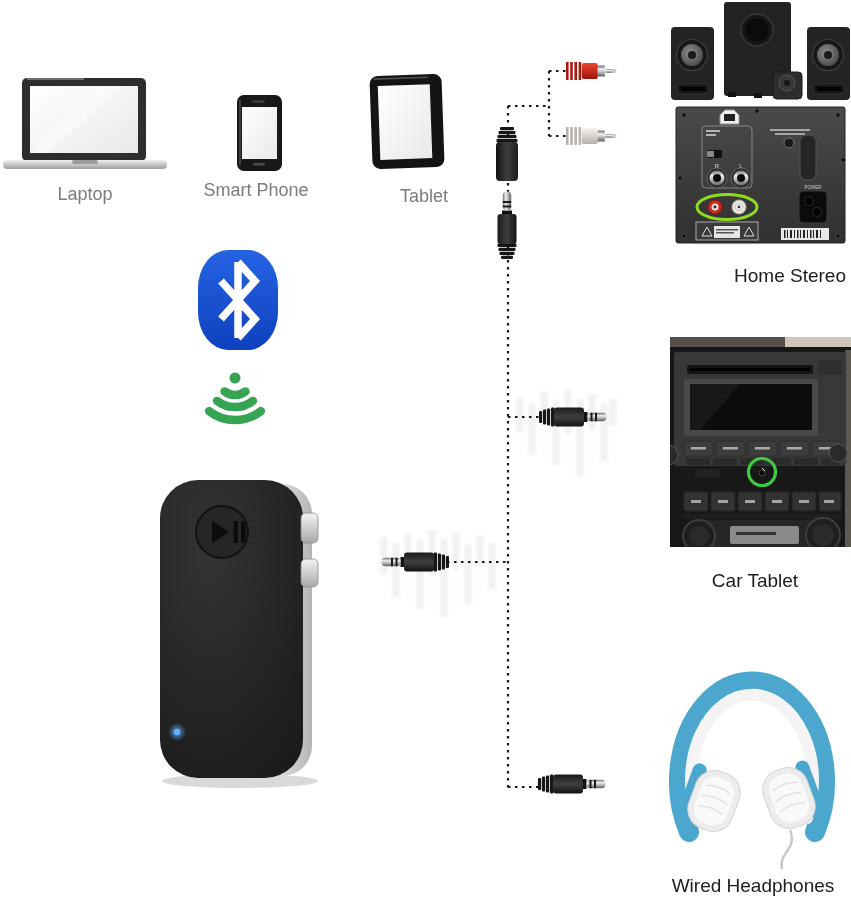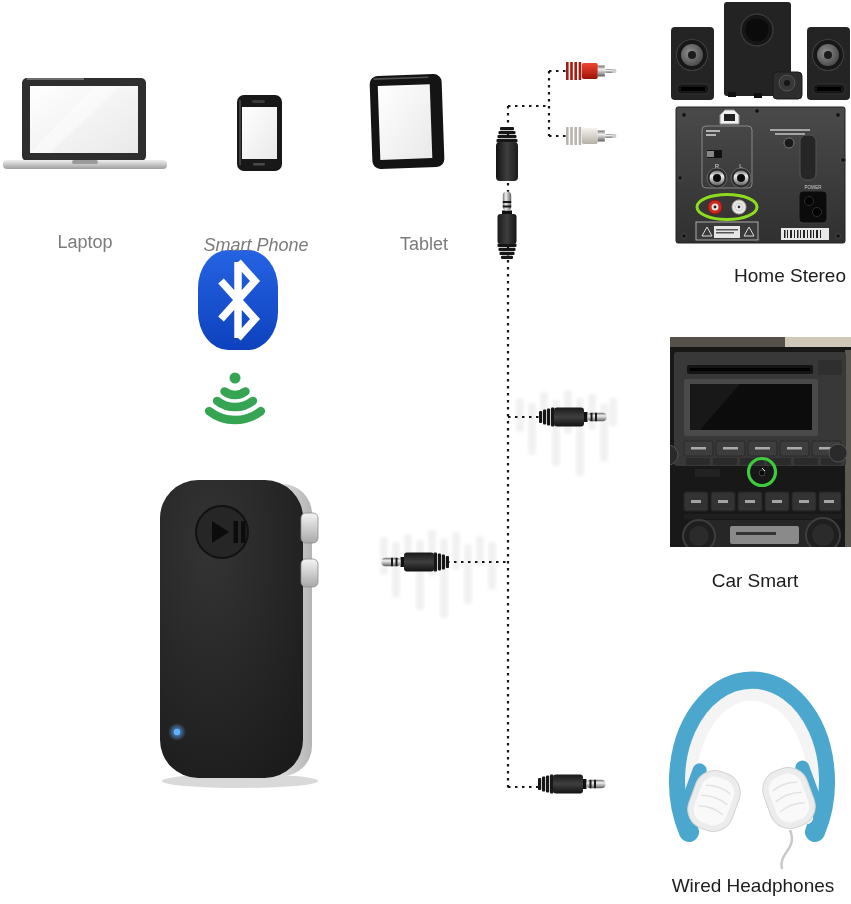--- a/index.html
+++ b/index.html
@@ -1,19 +1,19 @@
 <!DOCTYPE html>
 <html style="--bluetooth-blue: #1c56d3; --signal-green: #35a554; --highlight-lime: #8edc20; --highlight-green: #3ecb3e; --rca-red: #cc2a1e; --led-blue: #5fb0ff; --headphone-blue: #4ba7cd; --label-gray: #7b7b7b; --label-dark: #1c1c1c; --line-black: #161616;"><head>
 <meta charset="utf-8">
 <style>
 html,body{margin:0;padding:0;}
 #stage{position:relative;width:851px;height:904px;background:#fff;overflow:hidden;font-family:"Liberation Sans",sans-serif;}
 #stage>svg{position:absolute;left:0;top:0;}
 .lbl{position:absolute;text-align:center;}
-.lbl-gray{color:var(--label-gray,#7b7b7b);font-size:18px;margin-top:48px;}
+.lbl-gray{color:var(--label-gray,#7b7b7b);font-size:18px;}
 .lbl-dark{color:var(--label-dark,#1c1c1c);font-size:19px;}
 </style>
 </head>
 <body>
 
 <div id="stage">
 <svg width="851" height="904" viewBox="0 0 851 904">
 <defs>
   <linearGradient id="btgrad" x1="0" y1="0" x2="0" y2="1">
           <stop offset="0" stop-color="#2563e3"></stop>
@@ -380,18 +380,18 @@
     <rect x="805" y="767" width="14" height="66" rx="7" style="fill:var(--headphone-blue,#4ba7cd)"></rect>
     <rect x="766" y="768" width="46" height="60" rx="20" fill="#ececec" stroke="#d4d4d4"></rect>
     <rect x="772" y="774" width="34" height="48" rx="14" fill="#f9f9f9"></rect>
     <path d="M776,786 q13,-5 26,0 M775,797 q14,-5 28,0 M776,808 q13,-5 26,0" fill="none" stroke="#e2e2e2" stroke-width="1.5"></path>
   </g>
   <path d="M790,830 C 798,850 778,852 782,869" fill="none" stroke="#c9c9c9" stroke-width="2.5"></path>
 </g>
 </svg>
 
 <div class="lbl lbl-gray" style="left:25px;top:184px;width:120px;">Laptop</div>
-<div class="lbl lbl-gray" style="left:196px;top:187px;width:120px;font-style:italic;">Smart Phone</div>
+<div class="lbl lbl-gray" style="left:196px;top:180px;width:120px;">Smart Phone</div>
 <div class="lbl lbl-gray" style="left:364px;top:186px;width:120px;">Tablet</div>
 <div class="lbl lbl-dark" style="left:710px;top:265px;width:160px;">Home Stereo</div>
-<div class="lbl lbl-dark" style="left:675px;top:570px;width:160px;">Car Smart</div>
+<div class="lbl lbl-dark" style="left:675px;top:570px;width:160px;">Car Tablet</div>
 <div class="lbl lbl-dark" style="left:653px;top:875px;width:200px;">Wired Headphones</div>
 </div>
 
 </body></html>

